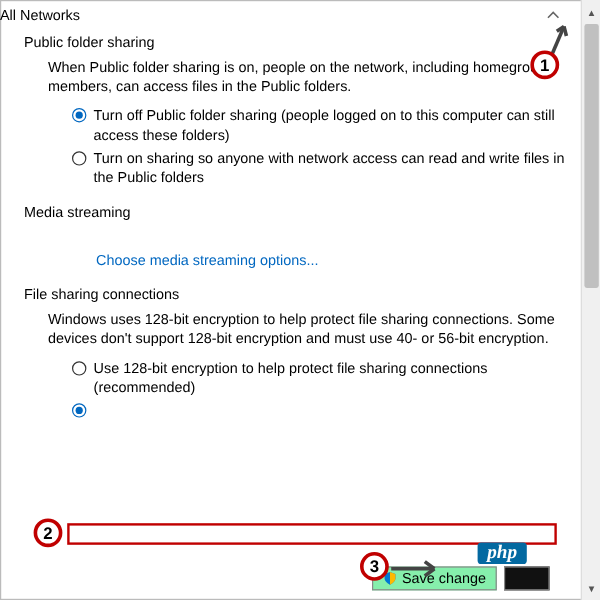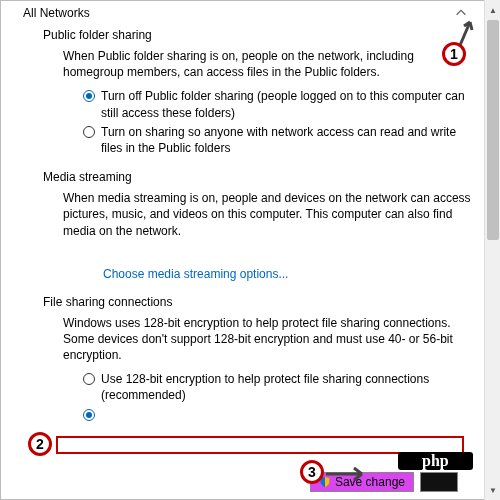--- a/index.html
+++ b/index.html
@@ -9,21 +9,21 @@
     color: #000;
     background: #fff;
     width: 500px;
     height: 500px;
     overflow: hidden;
     position: relative;
   }
   .container {
     width: 484px;
     height: 500px;
-    padding: 4px 8px 0 23px;
+    padding: 4px 8px 0 0;
     position: relative;
   }
   .main-heading {
     font-size: 12px;
     font-weight: normal;
     padding: 2px 0 4px 0;
     color: #000;
     display: flex;
     align-items: center;
     justify-content: space-between;
@@ -83,21 +83,21 @@
     position:absolute;
     bottom:8px; left:0; right:16px;
     display:flex;
     justify-content:flex-end;
     gap:6px;
     align-items:center;
     padding-right:10px;
   }
   .btn {
     border:1px solid #888;
-    background:#d946ef;
+    background:#86efac;
     padding:2px 8px;
     font-size:12px;
     display:flex;
     align-items:center;
     gap:4px;
     cursor:pointer;
   }
   .btn.cancel { background:#111; color:#fff; width:38px; height:20px;}
   .shield {
     width:12px;height:12px;flex-shrink:0;
@@ -133,23 +133,23 @@
     position:absolute;z-index:49;
   }
   .redbox {
     position:absolute;
     border:2px solid #c00000;
     z-index:40;
     pointer-events:none;
   }
   .php-badge{
     position:absolute;
-    background:#000000;color:#fff;
-    font-family:serif;font-weight:bold;
-    font-size:16px;padding:0 24px;border-radius:3px;
+    background:#0369a1;color:#fff;
+    font-family:serif;font-style:italic;font-weight:bold;
+    font-size:16px;padding:0 8px;border-radius:3px;
     z-index:60;
   }
   .outer-border{
     position:absolute;inset:0;border:1px solid #bbb;pointer-events:none;
   }
 </style>
 </head>
 <body>
 
 <div class="outer-border"></div>
@@ -173,21 +173,20 @@
       </div>
       <div class="radio-item">
         <div class="radio"></div>
         <div class="radio-label">Turn on sharing so anyone with network access can read and write files in the Public folders</div>
       </div>
     </div>
   </div>
 
   <div class="section">
     <div class="section-title">Media streaming</div>
-    <div class="section-desc">When media streaming is on, people and devices on the network can access pictures, music, and videos on this computer. This computer can also find media on the network.</div>
     <span class="link">Choose media streaming options...</span>
   </div>
 
   <div class="section">
     <div class="section-title">File sharing connections</div>
     <div class="section-desc">Windows uses 128-bit encryption to help protect file sharing connections. Some devices don't support 128-bit encryption and must use 40- or 56-bit encryption.</div>
     <div class="radio-group">
       <div class="radio-item">
         <div class="radio"></div>
         <div class="radio-label">Use 128-bit encryption to help protect file sharing connections (recommended)</div>

